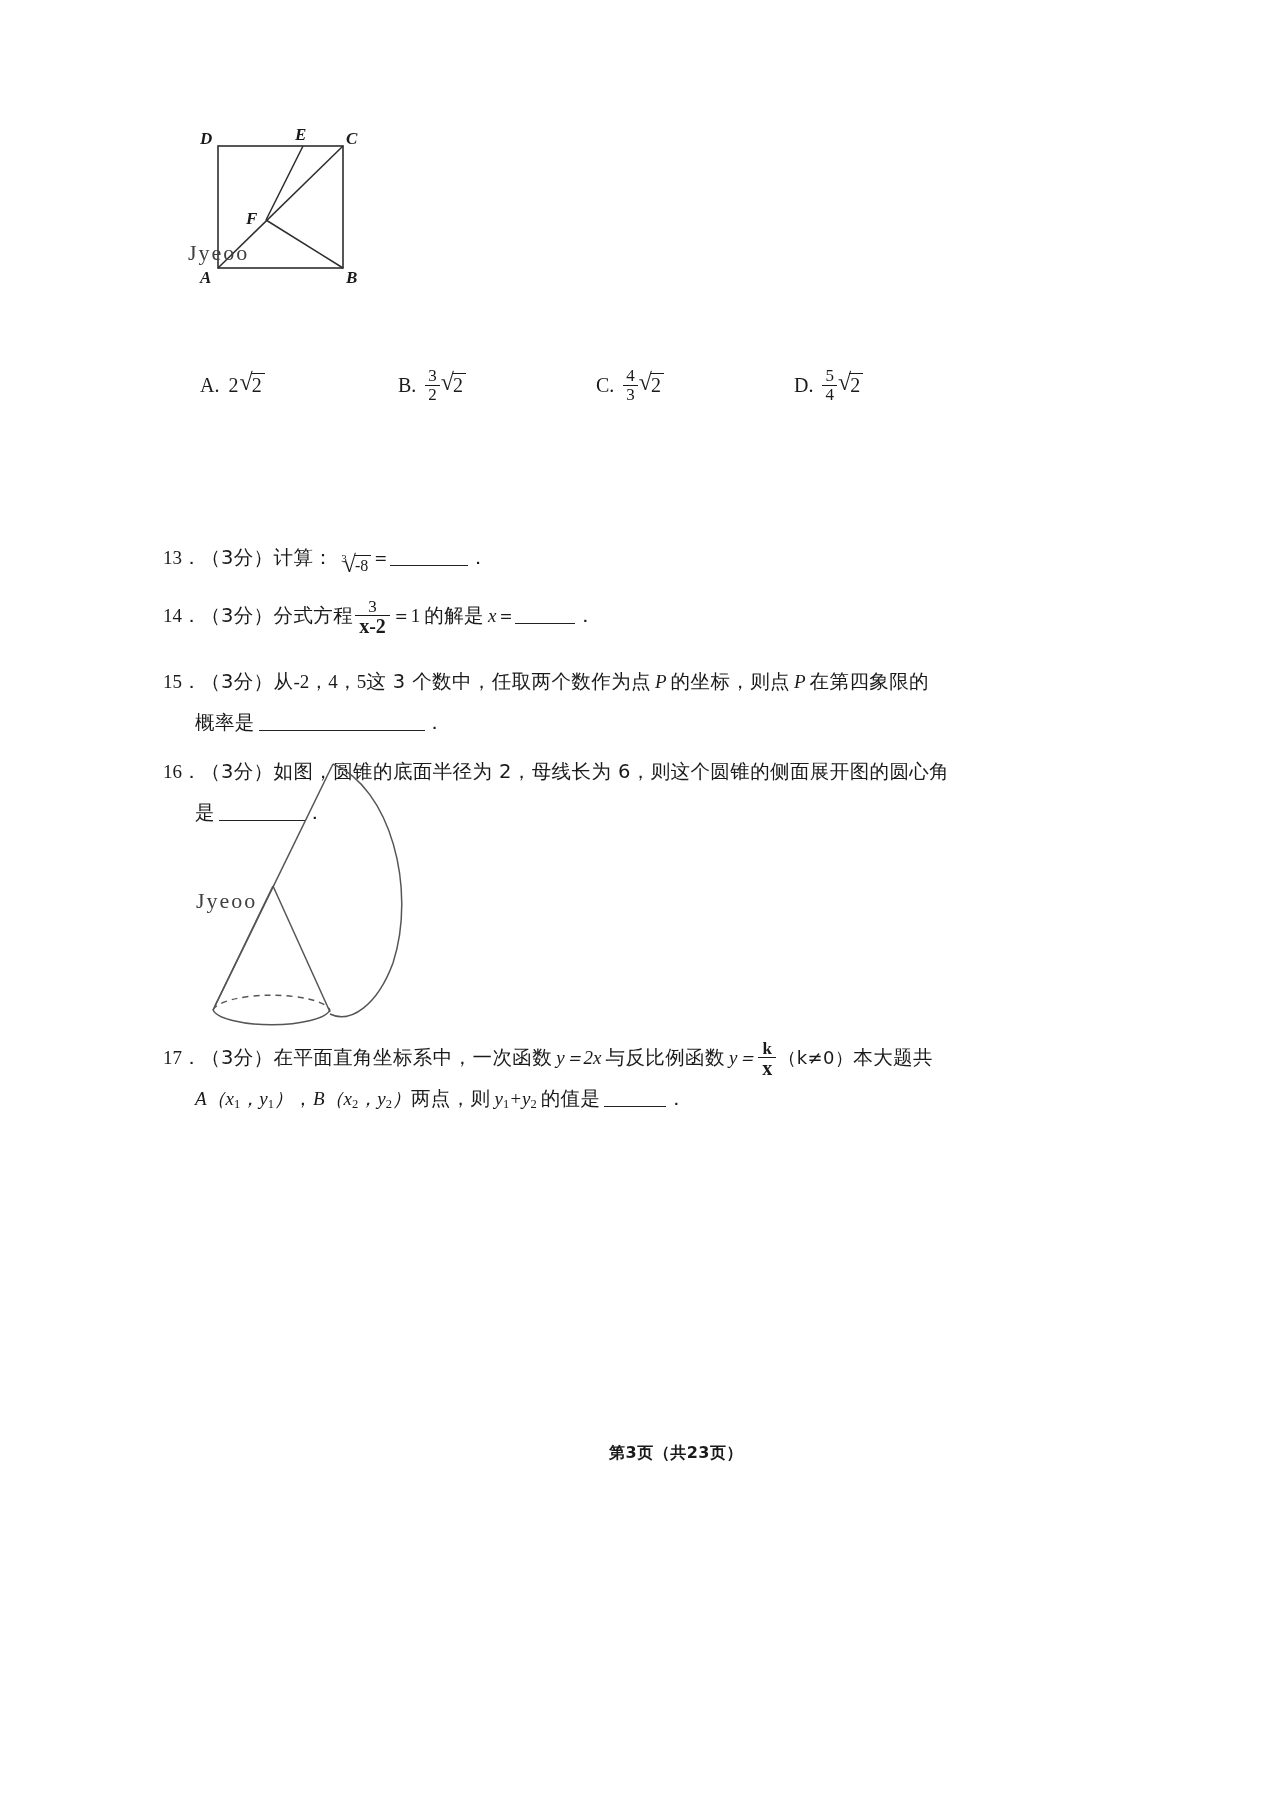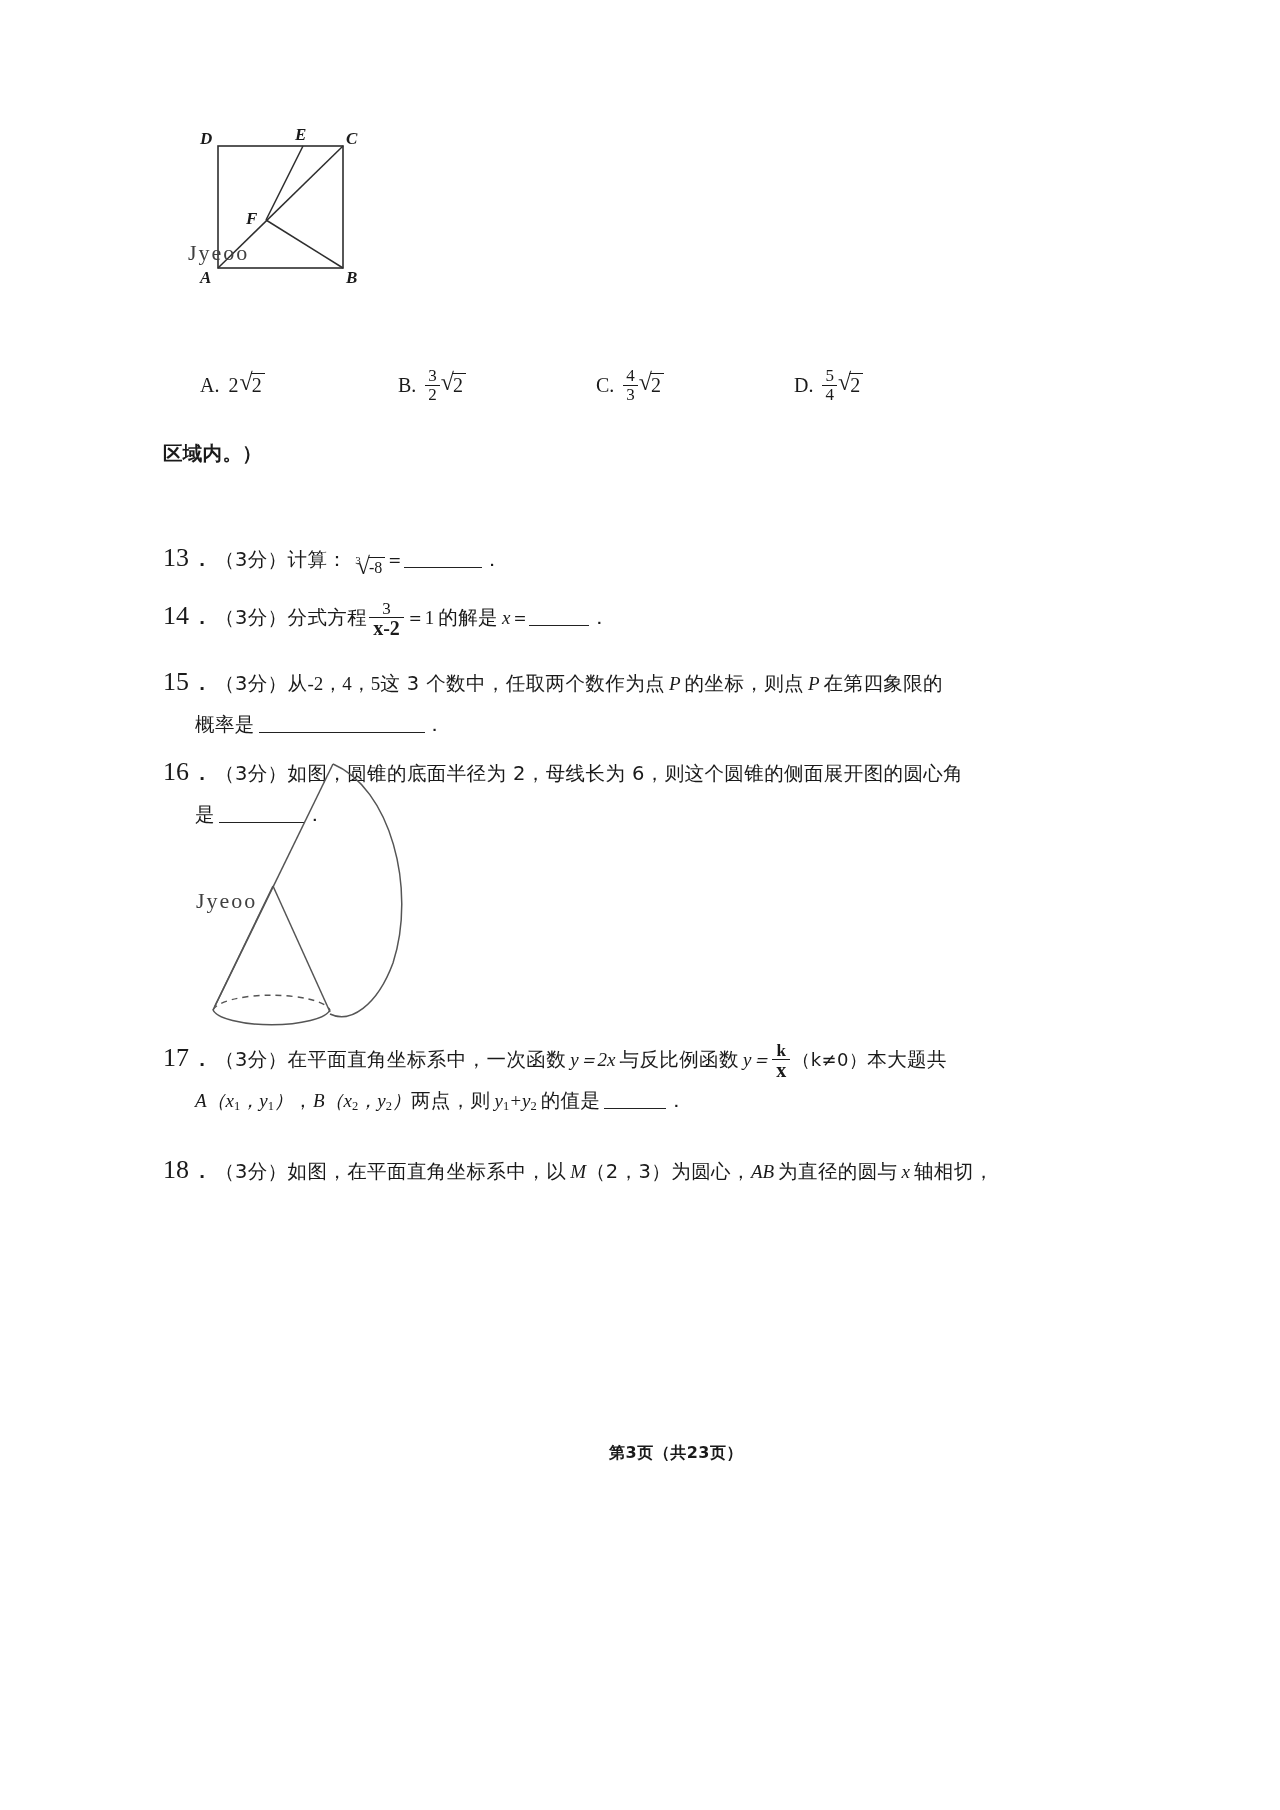--- a/index.html
+++ b/index.html
@@ -141,21 +141,21 @@
     left: 163px;
     width: 805px;
   }
   .q-line {
     line-height: 40px;
     white-space: nowrap;
   }
   .q-line.indent { padding-left: 32px; }
   .q-num {
     font-family: "Liberation Serif", "DejaVu Serif", serif;
-    font-size: 26px;
+    font-size: 19px;
   }
 
   
   .frac-inline {
     display: inline-flex;
     flex-direction: column;
     align-items: center;
     justify-content: center;
     vertical-align: middle;
     font-family: "Liberation Serif", "DejaVu Serif", serif;
@@ -269,21 +269,20 @@
         <span class="den">4</span>
       </span>
       <span class="rad">
         <span class="sign">√</span>
         <span class="radicand">2</span>
       </span>
     </div>
   </div>
 
   <div id="section-header">
-    <div class="line cn-b">区域内。）</div>
   </div>
 
   <div class="q" style="top:538px;">
     <div class="q-line">
       <span class="q-num">13．</span><span class="cn">（3分）</span><span class="cn">计算：</span>
       <span class="rad" style="font-size:19px;">
         <span class="index">3</span>
           <span class="sign">√</span>
         <span class="radicand" style="font-size:16px;">-8</span>
       </span><span class="mn">＝</span><span class="blank-line" style="width:78px;"></span><span class="cn">．</span>
@@ -356,26 +355,19 @@
     </div>
     <div class="q-line indent">
       <span class="mi">A</span><span class="mi">（x</span><span class="mn sub">1</span><span class="mi">，y</span><span class="mn sub">1</span><span class="mi">）</span><span class="cn">，</span><span class="mi">B</span><span class="mi">（x</span><span class="mn sub">2</span><span class="mi">，y</span><span class="mn sub">2</span><span class="mi">）</span><span class="cn">两点，则</span>
       <span class="mi">y</span><span class="mn sub">1</span><span class="mi">+y</span><span class="mn sub">2</span>
       <span class="cn">的值是</span>
       <span class="blank-line" style="width:62px;"></span><span class="cn">．</span>
     </div>
   </div>
 
   <div class="q" style="top:1150px;">
-    <div class="q-line">
-      <span class="q-num">18．</span><span class="cn">（3分）</span><span class="cn">如图，在平面直角坐标系中，以</span>
-      <span class="mi">M</span><span class="cn">（2，3）</span><span class="cn">为圆心，</span><span class="mi">AB</span>
-      <span class="cn">为直径的圆与</span>
-      <span class="mi">x</span>
-      <span class="cn">轴相切，</span>
-    </div>
   </div>
 
   <div id="footer">
     <span class="inner">第</span><span class="inner">3</span><span class="inner">页（共</span><span class="inner">23</span><span class="inner">页）</span>
   </div>
 
 </div>
 
 </body></html>

